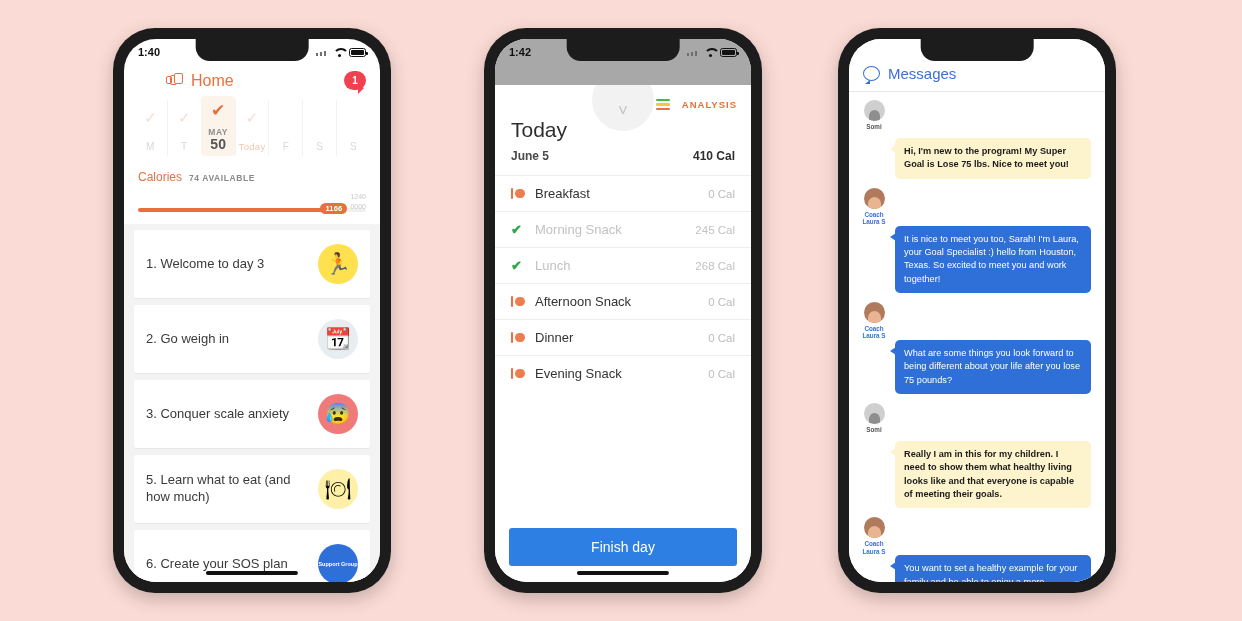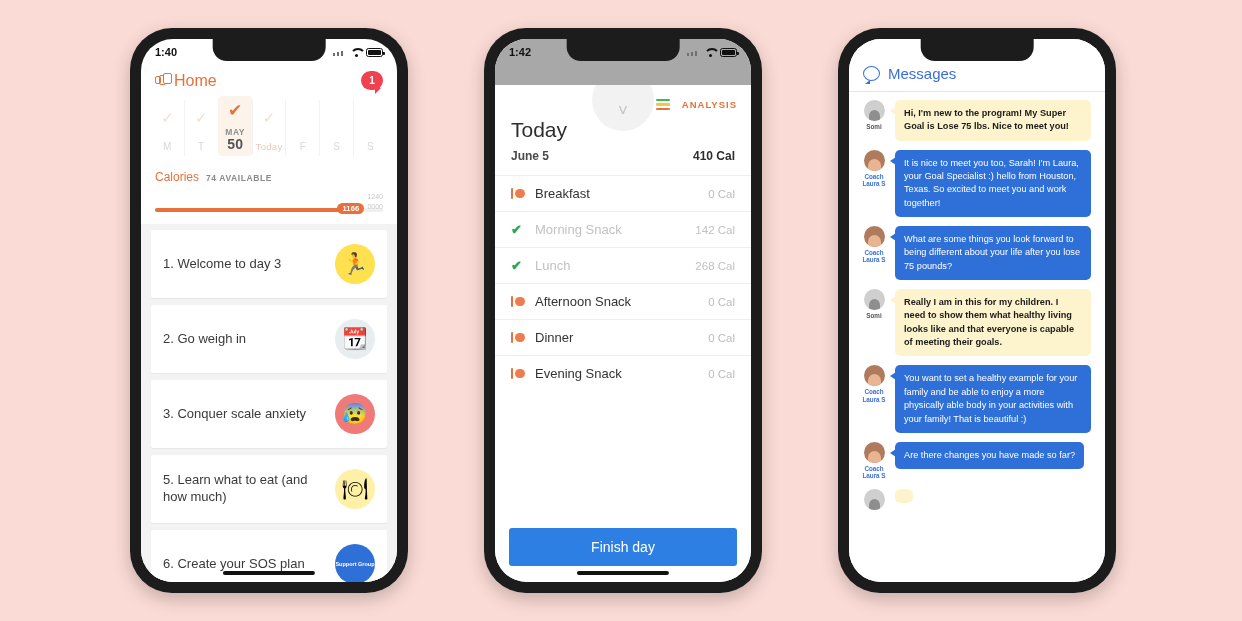--- a/index.html
+++ b/index.html
@@ -71,26 +71,26 @@
     content: ""; position: absolute; left: 4.5px; top: 6px;
     width: 3px; height: 3px; border-radius: 50%; background: #111;
   }
   .batt { width: 17px; height: 9px; border: 1.2px solid #111;
           border-radius: 2.5px; padding: 1px; position: relative; }
   .batt i { display: block; width: 100%; height: 100%; background: #111; border-radius: 1px; }
   .batt::after { content: ""; position: absolute; right: -3px; top: 3px;
                  width: 1.6px; height: 3px; background: #111; border-radius: 0 1px 1px 0; }
 
   
-  #phone1 { left: 130px; top: 28px; width: 278px; height: 565px; }
+  #phone1 { left: 113px; top: 28px; width: 278px; height: 565px; }
   .home-header {
     display: flex; align-items: center; justify-content: space-between;
     padding: 6px 14px 8px 14px;
   }
-  .home-title-wrap { display: flex; align-items: center; gap: 2px; }
+  .home-title-wrap { display: flex; align-items: center; gap: 8px; margin-left: 28px; }
   .home-title { font-size: 16px; color: #e8703a; font-weight: normal; }
   .msg-doc-icon { width: 17px; height: 15px; position: relative; }
   .msg-doc-icon span {
     position: absolute; border: 1.4px solid #e8703a; border-radius: 2px;
   }
   .msg-doc-icon span:nth-child(1){ left:0; top:3px; width:6px; height:8px; }
   .msg-doc-icon span:nth-child(2){ left:4px; top:1.5px; width:7px; height:10px; }
   .msg-doc-icon span:nth-child(3){ left:8px; top:0; width:9px; height:11px; background:#fff; }
   .badge {
     position: relative; width: 22px; height: 19px;
@@ -261,21 +261,21 @@
   }
   .avatar.somi::after {
     content: ""; position: absolute; left: 5px; top: 10px;
     width: 11px; height: 12px; border-radius: 50% 50% 0 0; background: #8e8e8e;
   }
   .av-name { font-size: 6.3px; color: #3a6fd8; font-weight: bold;
              text-align: center; line-height: 1.18; margin-top: 2px; }
   .av-name.dark { color: #555; }
   .bubble {
     position: relative; border-radius: 5px; padding: 7px 9px;
-    font-size: 9.2px; line-height: 1.45; max-width: 196px;
+    font-size: 9.2px; line-height: 1.45; max-width: 196px; margin-top: 38px;
   }
   .bubble.yellow { background: #fdf3cd; color: #1c1c1c; font-weight: bold; }
   .bubble.blue { background: #2f6fd8; color: #fff; }
   .bubble::before {
     content: ""; position: absolute; left: -5px; top: 7px;
     width: 0; height: 0; border-top: 4px solid transparent;
     border-bottom: 4px solid transparent;
   }
   .bubble.yellow::before { border-right: 6px solid #fdf3cd; }
   .bubble.blue::before { border-right: 6px solid #2f6fd8; }
@@ -438,21 +438,21 @@
               <span class="fork-plate"></span>
             </span>
           <span class="meal-name">Breakfast</span>
           <span class="meal-cal">0 Cal</span>
         </div>
         <div class="meal done">
           <span class="meal-icon">
               <span class="check">✔</span>
             </span>
           <span class="meal-name">Morning Snack</span>
-          <span class="meal-cal">142 Cal</span>
+          <span class="meal-cal">245 Cal</span>
         </div>
         <div class="meal done">
           <span class="meal-icon">
               <span class="check">✔</span>
             </span>
           <span class="meal-name">Lunch</span>
           <span class="meal-cal">268 Cal</span>
         </div>
         <div class="meal">
           <span class="meal-icon">

